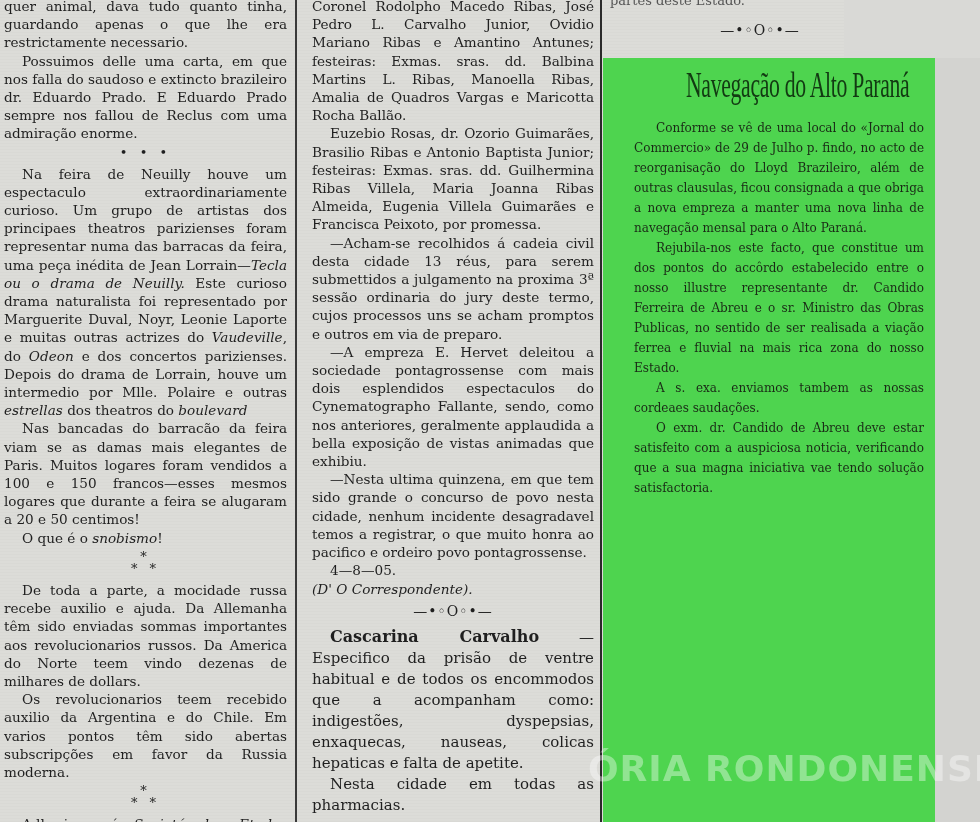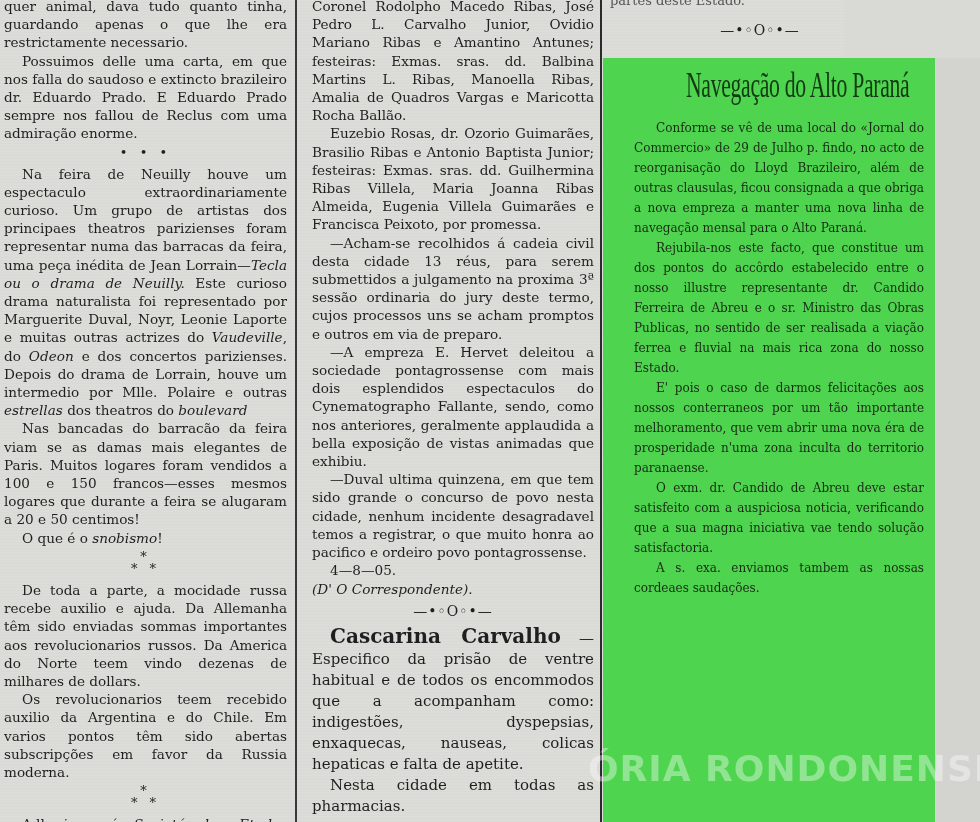--- a/index.html
+++ b/index.html
@@ -31,21 +31,21 @@
   .rule1 { left: 295px; }
   .rule2 { left: 600px; background: #2a2a2a; }
   .stars { text-align: center; font-size: 13px; line-height: 12px; margin: 4px 0 6px 0; letter-spacing: 4px; }
   .stars .top { display: block; }
   em { font-style: italic; }
   .date-line { text-indent: 18px; }
   .signature { text-align: left; font-style: italic; }
   .ornament {
     text-align: center; font-size: 14px; line-height: 18px; margin: 4px 0 6px 0; letter-spacing: 1px;
   }
-  .ad-title { font-weight: bold; font-size: 20px; }
+  .ad-title { font-weight: bold; font-size: 16px; }
   .ad-body { font-size: 15px; line-height: 21px; }
   .ad-body p { text-indent: 18px; }
 
   
   .col3-top {
     position: absolute; left: 610px; width: 360px; top: -8px;
     font-size: 13px; line-height: 18px; color: #555;
   }
   .col3-ornament {
     position: absolute; left: 700px; top: 22px; width: 120px; text-align: center;
@@ -100,21 +100,21 @@
     <p><span>Adheriram á </span><em>Societé des Etudes Portugaise</em></p>
   </div>
 
   <div class="rule rule1"></div>
 
   <div class="col col2">
     <p class="noindent">Coronel Rodolpho Macedo Ribas, José Pedro L. Carvalho Junior, Ovidio Mariano Ribas e Amantino Antunes; festeiras: Exmas. sras. dd. Balbina Martins L. Ribas, Manoella Ribas, Amalia de Quadros Vargas e Maricotta Rocha Ballão.</p>
     <p>Euzebio Rosas, dr. Ozorio Guimarães, Brasilio Ribas e Antonio Baptista Junior; festeiras: Exmas. sras. dd. Guilhermina Ribas Villela, Maria Joanna Ribas Almeida, Eugenia Villela Guimarães e Francisca Peixoto, por promessa.</p>
     <p>—Acham-se recolhidos á cadeia civil desta cidade 13 réus, para serem submettidos a julgamento na proxima 3ª sessão ordinaria do jury deste termo, cujos processos uns se acham promptos e outros em via de preparo.</p>
     <p>—A empreza E. Hervet deleitou a sociedade pontagrossense com mais dois esplendidos espectaculos do Cynematographo Fallante, sendo, como nos anteriores, geralmente applaudida a bella exposição de vistas animadas que exhibiu.</p>
-    <p>—Duval ultima quinzena, em que tem sido grande o concurso de povo nesta cidade, nenhum incidente desagradavel temos a registrar, o que muito honra ao pacifico e ordeiro povo pontagrossense.</p>
+    <p>—Nesta ultima quinzena, em que tem sido grande o concurso de povo nesta cidade, nenhum incidente desagradavel temos a registrar, o que muito honra ao pacifico e ordeiro povo pontagrossense.</p>
     <p class="date-line">4—8—05.</p>
     <p class="signature noindent">(D' O Correspondente).</p>
     <div class="ornament">—•◦O◦•—</div>
     <div class="ad-body">
       <p><span class="ad-title">Cascarina Carvalho</span><span> —Especifico da prisão de ventre habitual e de todos os encommodos que a acompanham como: indigestões, dyspepsias, enxaquecas, nauseas, colicas hepaticas e falta de apetite.</span></p>
       <p><span>Nesta cidade em todas as pharmacias.</span></p>
     </div>
   </div>
 
   <div class="rule rule2"></div>
@@ -123,20 +123,19 @@
   <div class="col3-ornament">—•◦O◦•—</div>
 
   <div class="highlight"></div>
   <div class="right-strip"></div>
 
   <div class="article">
     <h1>Navegação do Alto Paraná</h1>
     <div class="body">
       <p>Conforme se vê de uma local do «Jornal do Commercio» de 29 de Julho p. findo, no acto de reorganisação do Lloyd Brazileiro, além de outras clausulas, ficou consignada a que obriga a nova empreza a manter uma nova linha de navegação mensal para o Alto Paraná.</p>
       <p>Rejubila-nos este facto, que constitue um dos pontos do accôrdo estabelecido entre o nosso illustre representante dr. Candido Ferreira de Abreu e o sr. Ministro das Obras Publicas, no sentido de ser realisada a viação ferrea e fluvial na mais rica zona do nosso Estado.</p>
-      <p>E' pois o caso de darmos felicitações aos nossos conterraneos por um tão importante melhoramento, que vem abrir uma nova éra de prosperidade n'uma zona inculta do territorio paranaense.</p>
+      <p>A s. exa. enviamos tambem as nossas cordeaes saudações.</p>
       <p>O exm. dr. Candido de Abreu deve estar satisfeito com a auspiciosa noticia, verificando que a sua magna iniciativa vae tendo solução satisfactoria.</p>
-      <p>A s. exa. enviamos tambem as nossas cordeaes saudações.</p>
     </div>
   </div>
 
   <div class="watermark">ÓRIA RONDONENSE</div>
 </div>
 
 </body></html>

